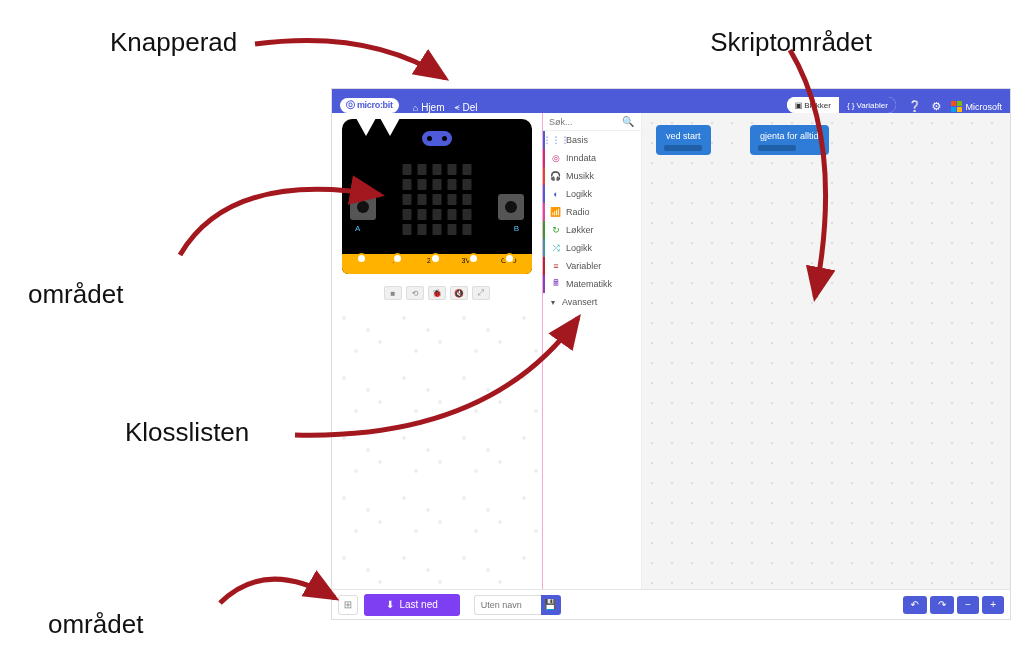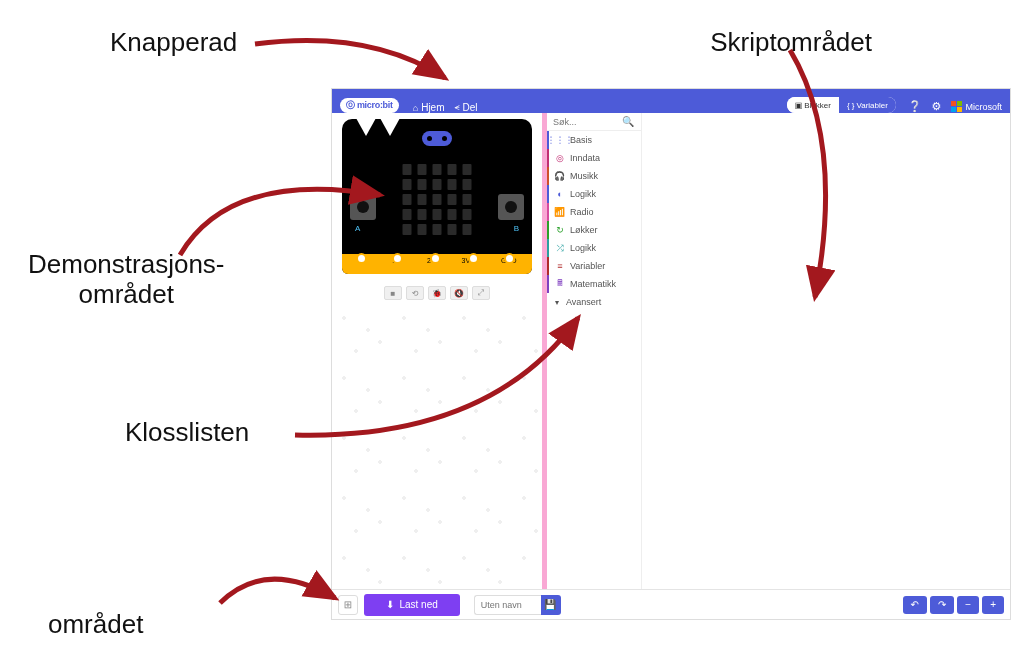--- a/index.html
+++ b/index.html
@@ -52,21 +52,21 @@
   .sim-controls { margin-top: 12px; display:flex; gap:4px; }
   .sim-controls button{ width:18px; height:14px; background:#f0f0f0; border:1px solid #ddd; border-radius:2px; font-size:8px; color:#888; cursor:pointer; }
   .doodle{ flex:1; width:100%; opacity:.06; background:
     radial-gradient(circle at 20% 30%, #000 2px, transparent 2px),
     radial-gradient(circle at 60% 50%, #000 2px, transparent 2px),
     radial-gradient(circle at 80% 70%, #000 2px, transparent 2px),
     radial-gradient(circle at 40% 85%, #000 2px, transparent 2px);
     background-size: 60px 60px; }
 
   
-  .toolbox { width: 100px; border-left:5px solid #f9a8d4; border-right:1px solid #eee; background:#fff; font-size:9px; }
+  .toolbox { width: 100px; border-left:1px solid #f9a8d4; border-right:1px solid #eee; background:#fff; font-size:9px; }
   .search { display:flex; align-items:center; padding:3px 6px; border-bottom:1px solid #eee; color:#aaa; }
   .search input{ border:none; outline:none; width:100%; font-size:9px; color:#888; }
   .search-icon{ font-size:10px; }
   .cat { display:flex; align-items:center; gap:5px; padding:4px 6px; border-left:2px solid transparent; cursor:pointer; color:#555; }
   .cat-icon { width:10px; height:10px; display:inline-flex; align-items:center; justify-content:center; font-size:9px; }
   .cat .caret{ margin-left:auto; font-size:8px; color:#555; }
 
   
   .workspace { flex:1; background:#f4f4f4; position:relative;
     background-image: radial-gradient(circle, #ddd 1px, transparent 1px);
@@ -85,21 +85,21 @@
   .footer-right button{ background:#4d5bd8; color:#fff; border:none; border-radius:3px; height:18px; padding:0 8px; font-size:10px; cursor:pointer; }
 
   svg.arrow{ position:absolute; z-index:40; overflow:visible; pointer-events:none; }
 </style>
 </head>
 <body>
 
 <div class="annotation" style="left:110px; top:28px;">Knapperad</div>
 <div class="annotation" style="right:152px; top:28px;">Skriptområdet</div>
 <div class="annotation" style="left:28px; top:250px; text-align:center;">
-  <span>Demonstrasjons-</span><br><span>området</span>
+  <br><span>området</span>
 </div>
 <div class="annotation" style="left:125px; top:418px;">Klosslisten</div>
 <div class="annotation" style="left:48px; top:580px; text-align:center;">
   <br><span>området</span>
 </div>
 
 <svg class="arrow" style="left:250px; top:34px; width:220px; height:60px;">
   <defs>
       <marker id="ah1" markerWidth="8" markerHeight="8" refX="6" refY="3" orient="auto">
         <path d="M0,0 L7,3 L0,6 Z" fill="#a3181e"></path>
@@ -285,20 +285,28 @@
             <span class="cat-icon" style="color:#8040c0">🖩</span>
             <span>Matematikk</span>
           </div>
         </div>
       <div class="cat">
         <span class="caret" style="margin:0 2px 0 0;">▾</span>
         <span>Avansert</span>
       </div>
     </div>
 
+    <div class="workspace">
+      <div class="block" style="left:14px; top:12px;">
+        <span>ved start</span>
+      </div>
+      <div class="block" style="left:108px; top:12px;">
+        <span>gjenta for alltid</span>
+      </div>
+    </div>
 
   </div>
 
   <div class="footer">
     <div class="sq">⊞</div>
     <button class="download-btn">
       <span>⬇</span>
       <span>Last ned</span>
     </button>
     <div class="name-box">

